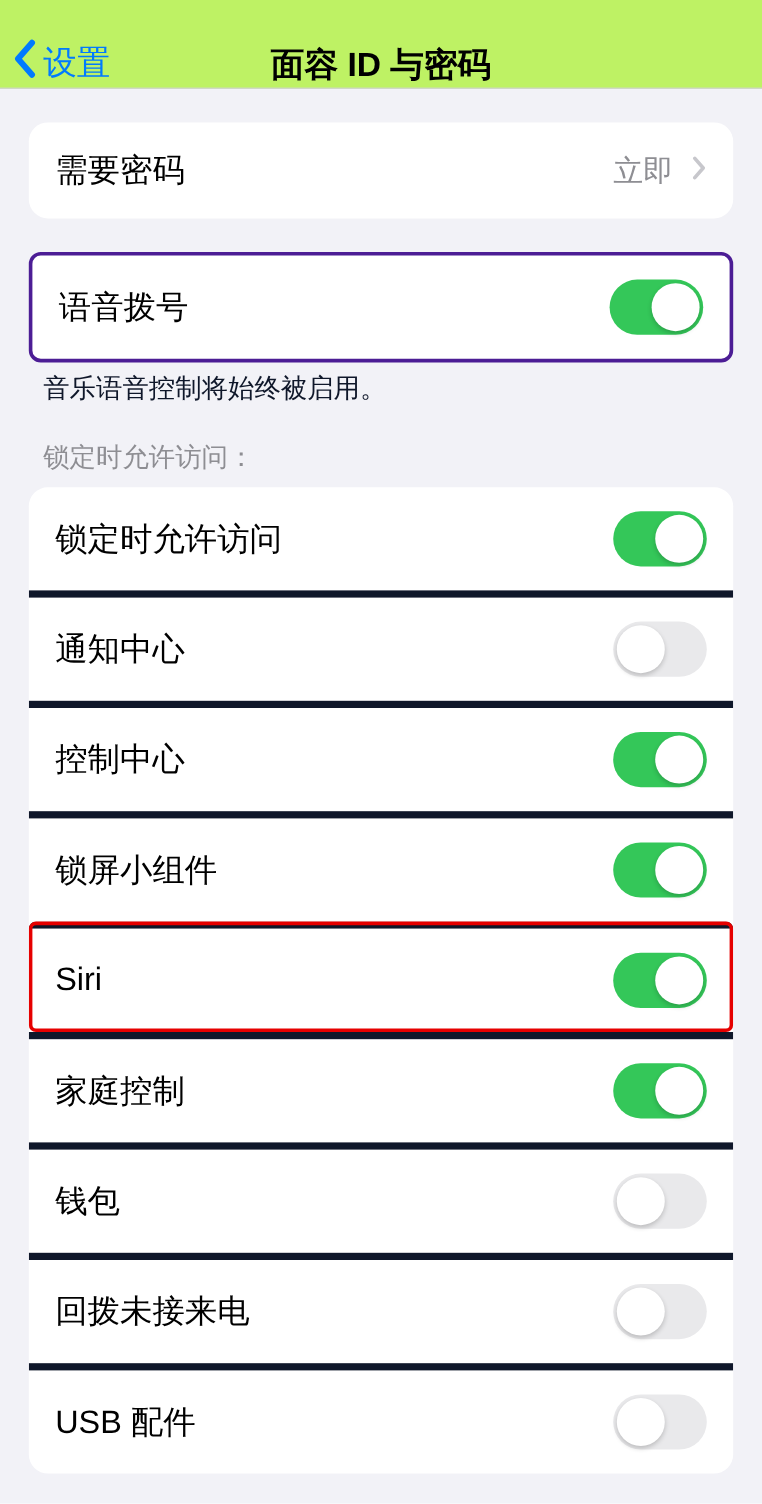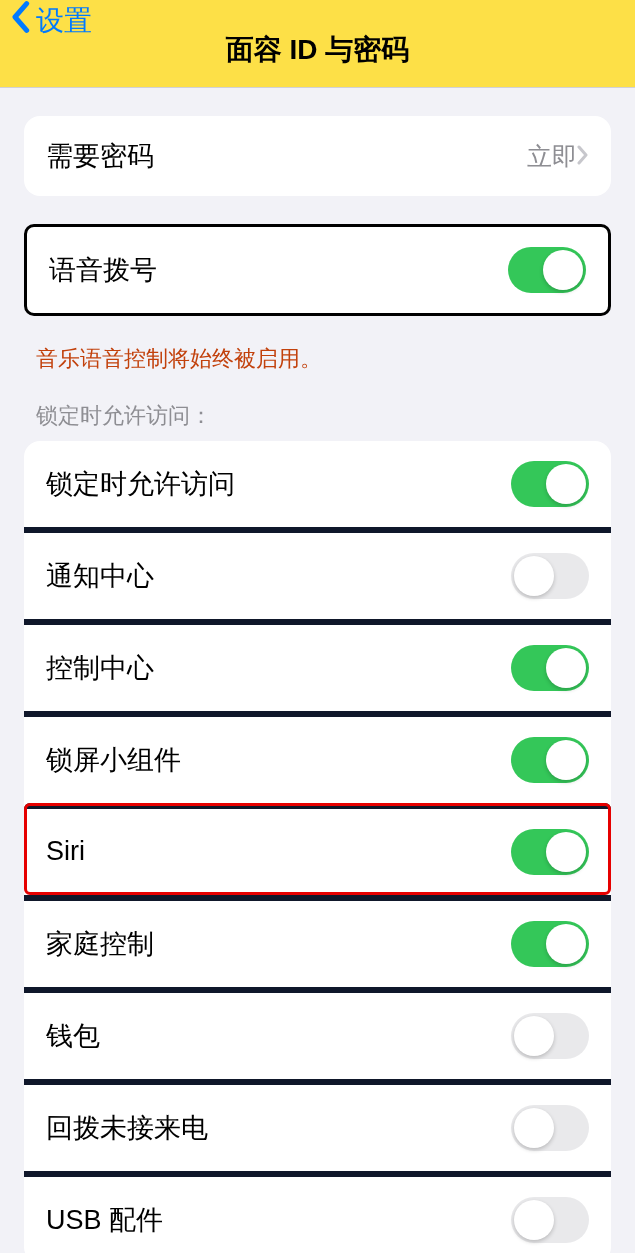--- a/index.html
+++ b/index.html
@@ -4,25 +4,25 @@
   <style>
     * { box-sizing: border-box; margin: 0; padding: 0; }
     body {
       width: 635px;
       height: 1253px;
       background: #f2f2f7;
       font-family: -apple-system, "Helvetica Neue", Arial, sans-serif;
       overflow: hidden;
     }
     .nav {
-      height: 88px;
-      background: #fde047;
+      height: 74px;
+      background: #bef264;
       border-bottom: 1px solid #d1d1d6;
       display: flex;
-      align-items: flex-start;
+      align-items: flex-end;
       position: relative;
     }
     .back {
       display: flex;
       align-items: center;
       padding-left: 10px;
       color: #007aff;
       font-size: 28px;
       cursor: pointer;
     }
@@ -38,21 +38,21 @@
       pointer-events: none;
       margin-top: 31px;
     }
     .content { padding: 0; }
     .group {
       margin: 28px 24px 0 24px;
       background: #fff;
       border-radius: 16px;
       overflow: hidden;
     }
-    .group.highlight { border: 3px solid #000000; border-radius: 10px; text-align: center; }
+    .group.highlight { border: 3px solid #4c1d95; border-radius: 10px; text-align: center; }
     .row {
       display: flex;
       align-items: center;
       justify-content: space-between;
       padding: 20px 22px;
       min-height: 80px;
     }
     .row + .row { border-top: 6px solid #0f172a; }
     .row.highlight {
       outline: 3px solid #e60000;
@@ -60,21 +60,21 @@
       border-radius: 6px;
       position: relative;
       z-index: 1;
     }
     .row-label { font-size: 27px; color: #000; }
     .row-value {
       font-size: 25px;
       color: #8e8e93;
       display: flex;
       align-items: center;
-      gap: 0;
+      gap: 16px;
     }
     .chevron svg { width: 12px; height: 20px; }
     .toggle {
       width: 78px;
       height: 46px;
       border-radius: 23px;
       position: relative;
       cursor: pointer;
     }
     .toggle.on { background: #34c759; }
@@ -85,22 +85,22 @@
       width: 40px;
       height: 40px;
       border-radius: 50%;
       background: #fff;
       box-shadow: 0 2px 4px rgba(0,0,0,0.2);
     }
     .toggle.on .knob { right: 3px; }
     .toggle.off .knob { left: 3px; }
     .footer {
       font-size: 22px;
-      color: #c2410c;
-      padding: 28px 36px 0 36px;
+      color: #0f172a;
+      padding: 7px 36px 0 36px;
       line-height: 1.4;
     }
     .header-label {
       font-size: 22px;
       color: #8e8e93;
       padding: 26px 36px 10px 36px;
     }
     .group.after-header { margin-top: 0; }
   </style>
 </head>

